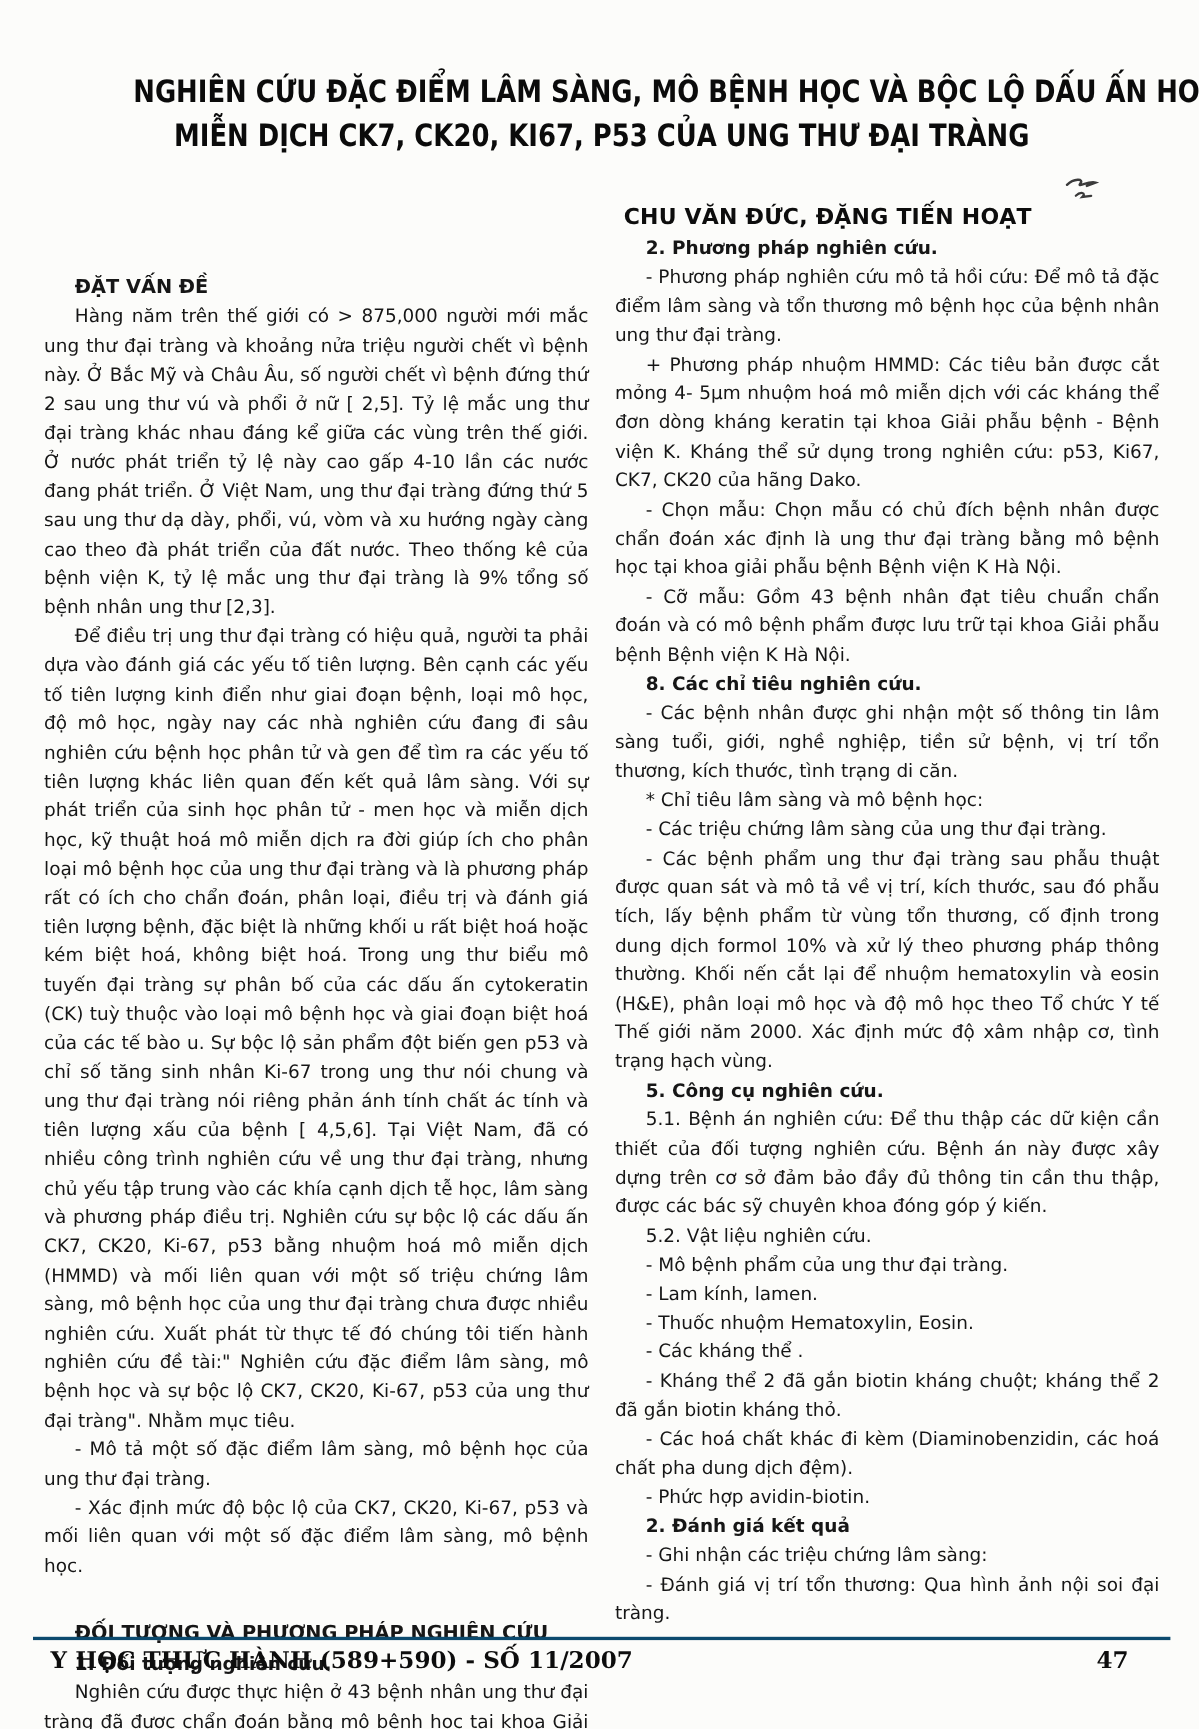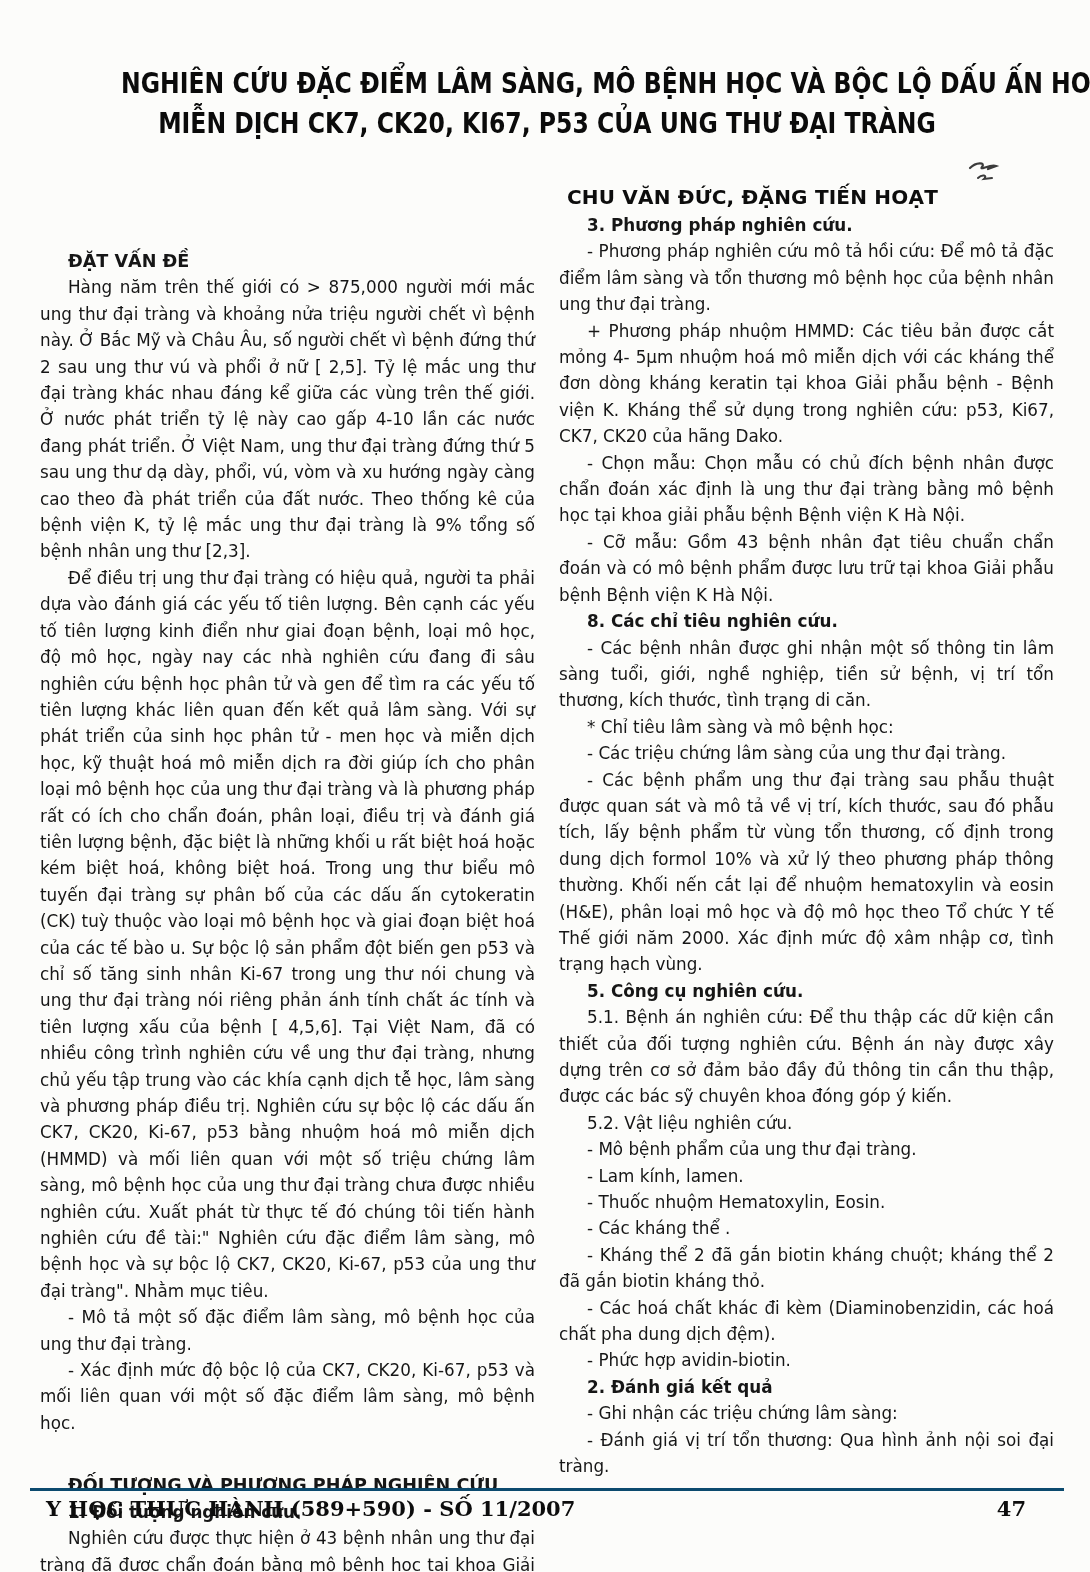--- a/index.html
+++ b/index.html
@@ -98,21 +98,21 @@
           <div class="block p">Để điều trị ung thư đại tràng có hiệu quả, người ta phải dựa vào đánh giá các yếu tố tiên lượng. Bên cạnh các yếu tố tiên lượng kinh điển như giai đoạn bệnh, loại mô học, độ mô học, ngày nay các nhà nghiên cứu đang đi sâu nghiên cứu bệnh học phân tử và gen để tìm ra các yếu tố tiên lượng khác liên quan đến kết quả lâm sàng. Với sự phát triển của sinh học phân tử - men học và miễn dịch học, kỹ thuật hoá mô miễn dịch ra đời giúp ích cho phân loại mô bệnh học của ung thư đại tràng và là phương pháp rất có ích cho chẩn đoán, phân loại, điều trị và đánh giá tiên lượng bệnh, đặc biệt là những khối u rất biệt hoá hoặc kém biệt hoá, không biệt hoá. Trong ung thư biểu mô tuyến đại tràng sự phân bố của các dấu ấn cytokeratin (CK) tuỳ thuộc vào loại mô bệnh học và giai đoạn biệt hoá của các tế bào u. Sự bộc lộ sản phẩm đột biến gen p53 và chỉ số tăng sinh nhân Ki-67 trong ung thư nói chung và ung thư đại tràng nói riêng phản ánh tính chất ác tính và tiên lượng xấu của bệnh [ 4,5,6]. Tại Việt Nam, đã có nhiều công trình nghiên cứu về ung thư đại tràng, nhưng chủ yếu tập trung vào các khía cạnh dịch tễ học, lâm sàng và phương pháp điều trị. Nghiên cứu sự bộc lộ các dấu ấn  CK7, CK20, Ki-67, p53 bằng nhuộm hoá mô miễn dịch (HMMD) và mối liên quan với một số triệu chứng lâm sàng, mô bệnh học của ung thư đại tràng chưa được nhiều nghiên cứu. Xuất phát từ thực tế đó chúng tôi tiến hành nghiên cứu đề tài:" Nghiên cứu đặc điểm lâm sàng, mô bệnh học và sự bộc lộ CK7, CK20, Ki-67, p53 của ung thư đại tràng". Nhằm mục tiêu.</div>
           <div class="block p">- Mô tả một số đặc điểm lâm sàng, mô bệnh học của ung thư đại tràng.</div>
           <div class="block p">- Xác định mức độ bộc lộ  của CK7, CK20, Ki-67, p53 và mối liên quan với một số đặc điểm lâm sàng, mô bệnh học.</div>
           <div class="block h1">ĐỐI TƯỢNG VÀ PHƯƠNG PHÁP NGHIÊN CỨU</div>
           <div class="block h2">1. Đối tượng nghiên cứu.</div>
           <div class="block p">Nghiên cứu được thực hiện ở 43 bệnh nhân ung thư đại tràng đã được chẩn đoán bằng mô bệnh học tại khoa Giải phẫu bệnh - Bệnh viện K Hà Nội.</div>
           <div class="block h2">3. Địa điểm và thời gian nghiên cứu.</div>
           <div class="block p">- Bệnh viện K Hà Nội</div>
         </div>
       <div class="col">
-          <div class="block h2">3. Phương pháp nghiên cứu.</div>
+          <div class="block h2">2. Phương pháp nghiên cứu.</div>
           <div class="block p">- Phương pháp nghiên cứu mô tả hồi cứu: Để mô tả đặc điểm lâm sàng và tổn thương mô bệnh học của bệnh nhân ung thư đại tràng.</div>
           <div class="block p">+ Phương pháp nhuộm HMMD: Các tiêu bản được cắt mỏng 4- 5µm nhuộm hoá mô miễn dịch với các kháng thể đơn dòng kháng keratin tại khoa Giải phẫu bệnh - Bệnh viện K. Kháng thể sử dụng trong nghiên cứu: p53, Ki67, CK7, CK20 của hãng Dako.</div>
           <div class="block p">- Chọn mẫu: Chọn mẫu có chủ đích bệnh nhân được chẩn đoán xác định là ung thư đại tràng bằng mô bệnh học tại khoa giải phẫu bệnh Bệnh viện K Hà Nội.</div>
           <div class="block p">- Cỡ mẫu: Gồm 43 bệnh nhân đạt tiêu chuẩn chẩn đoán và có mô bệnh phẩm được lưu trữ tại khoa Giải phẫu bệnh Bệnh viện K Hà Nội.</div>
           <div class="block h2">8. Các chỉ tiêu nghiên cứu.</div>
           <div class="block p">- Các bệnh nhân được ghi nhận một số thông tin lâm sàng tuổi, giới, nghề nghiệp, tiền sử bệnh, vị trí tổn thương, kích thước, tình trạng di căn.</div>
           <div class="block p">* Chỉ tiêu lâm sàng và mô bệnh học:</div>
           <div class="block p">- Các triệu chứng lâm sàng của ung thư đại tràng.</div>
           <div class="block p">- Các bệnh phẩm ung thư đại tràng sau phẫu thuật được quan sát và mô tả về vị trí, kích thước, sau đó phẫu tích, lấy bệnh phẩm từ vùng tổn thương, cố định trong dung dịch formol 10% và xử lý theo phương pháp thông thường. Khối nến cắt lại để nhuộm hematoxylin và eosin (H&amp;E), phân loại mô học và độ mô học theo Tổ chức Y tế Thế giới năm 2000. Xác định mức độ xâm nhập cơ, tình trạng hạch vùng.</div>
           <div class="block h2">5. Công cụ nghiên cứu.</div>

